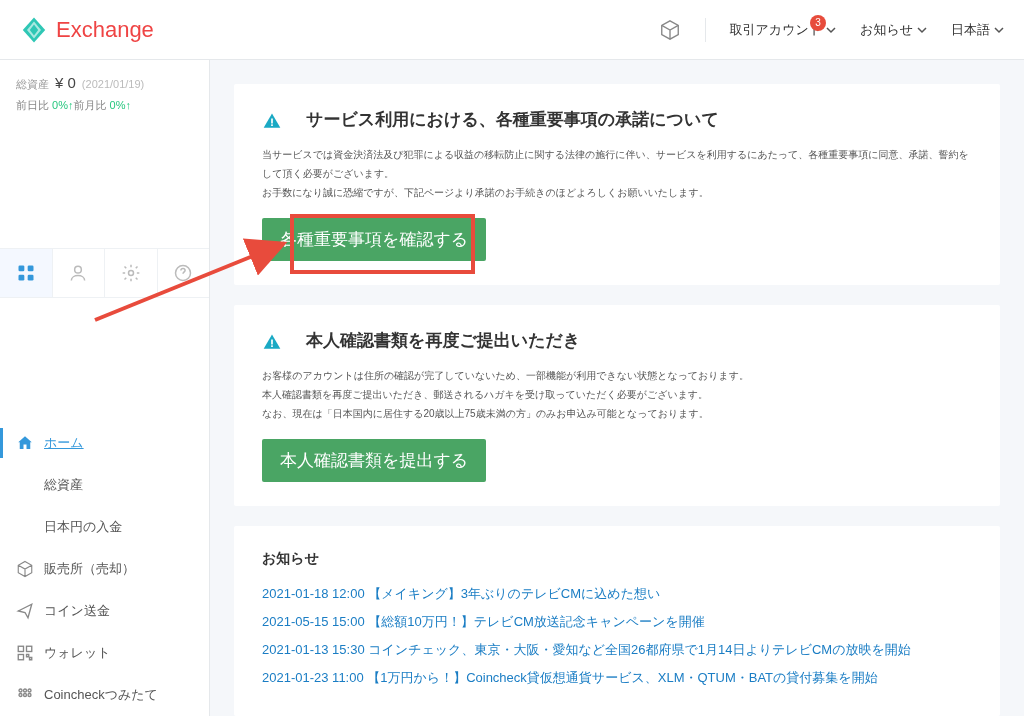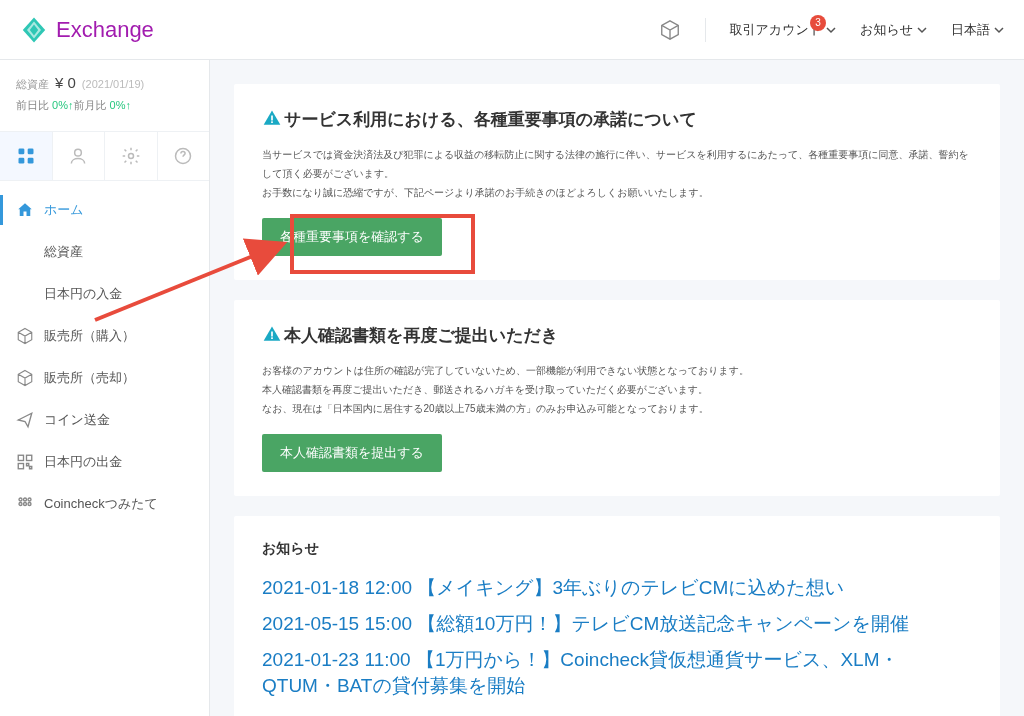--- a/index.html
+++ b/index.html
@@ -2,29 +2,29 @@
 <html><head>
 <meta charset="utf-8">
 <style>
 * { margin: 0; padding: 0; box-sizing: border-box; }
 body { font-family: -apple-system, BlinkMacSystemFont, "Hiragino Sans", "Hiragino Kaku Gothic ProN", sans-serif; background: #f5f7fa; color: #333; width: 1024px; height: 716px; overflow: hidden; }
 
 
 .header { height: 60px; background: #fff; display: flex; align-items: center; padding: 0 20px; border-bottom: 1px solid #e5e8eb; }
 .logo-wrap { display: flex; align-items: center; gap: 8px; }
 .logo-icon { width: 28px; height: 28px; }
-.logo-text { font-size: 22px; font-weight: 400; color: #a21caf; }
+.logo-text { font-size: 22px; font-weight: 400; color: #ef4444; }
 .header-right { margin-left: auto; display: flex; align-items: center; gap: 24px; }
 .header-item { display: flex; align-items: center; gap: 4px; font-size: 13px; color: #333; cursor: pointer; position: relative; }
 .header-divider { width: 1px; height: 24px; background: #e5e8eb; }
 .badge { position: absolute; top: -6px; right: 10px; background: #e74c3c; color: #fff; font-size: 10px; width: 16px; height: 16px; border-radius: 50%; display: flex; align-items: center; justify-content: center; }
 
 
 .layout { display: flex; height: calc(716px - 60px); }
-.sidebar { width: 210px; background: #fff; border-right: 1px solid #e5e8eb; display: flex; flex-direction: column; }
+.sidebar { width: 210px; background: #fff; border-right: 1px solid #e5e8eb; display: flex; flex-direction: column; justify-content: space-between; }
 .main { flex: 1; padding: 24px; overflow-y: auto; }
 
 
 .side-info { padding: 14px 16px 10px; font-size: 11px; color: #888; }
 .side-info-row1 { display: flex; align-items: baseline; gap: 6px; }
 .side-total-label { color: #999; }
 .side-total-val { font-size: 15px; color: #444; font-weight: 500; }
 .side-date { color: #bbb; }
 .side-info-row2 { margin-top: 6px; display: flex; gap: 0; }
 .side-pct { color: #27c77f; }
@@ -32,43 +32,43 @@
 
 .side-tabs { display: flex; border-top: 1px solid #eef1f4; border-bottom: 1px solid #eef1f4; margin-top: 8px; }
 .side-tab { flex: 1; height: 48px; display: flex; align-items: center; justify-content: center; cursor: pointer; border-right: 1px solid #eef1f4; }
 .side-tab:last-child { border-right: none; }
 .side-tab.active { background: #f4f8ff; }
 .side-tab svg { width: 20px; height: 20px; }
 
 
 .nav { list-style: none; margin-top: 8px; }
 .nav-item { display: flex; align-items: center; gap: 10px; padding: 12px 16px; font-size: 13px; color: #555; cursor: pointer; position: relative; }
-.nav-item.active { color: #3498db; }
+.nav-item.active { color: #3498db; text-decoration: underline; }
 .nav-item.active::before { content: ""; position: absolute; left: 0; top: 6px; bottom: 6px; width: 3px; background: #3498db; }
 .nav-item .chev { margin-left: auto; }
 .nav-sub { list-style: none; }
 .nav-sub-item { padding: 12px 16px 12px 44px; font-size: 13px; color: #555; cursor: pointer; }
 .nav-icon { width: 18px; height: 18px; flex-shrink: 0; }
 
 
 .card { background: #fff; border-radius: 2px; padding: 24px 28px; margin-bottom: 20px; position: relative; }
-.card-title-row { display: flex; align-items: flex-start; gap: 2px; margin-bottom: 14px; }
+.card-title-row { display: flex; align-items: flex-end; gap: 24px; margin-bottom: 14px; }
 .card-title { font-size: 17px; font-weight: 600; color: #333; }
 .warn-icon { width: 20px; height: 20px; }
 .card-body { font-size: 10px; color: #555; line-height: 1.9; margin-bottom: 16px; }
-.btn-green { background: #4aa564; color: #fff; border: none; padding: 10px 18px; font-size: 13px; cursor: pointer; border-radius: 2px; }
+.btn-green { background: #4aa564; color: #fff; border: none; padding: 10px 18px; font-size: 17px; cursor: pointer; border-radius: 2px; }
 
 
 .highlight-box { position: absolute; border: 4px solid #e84b3c; left: 290px; top: 214px; width: 185px; height: 60px; z-index: 10; pointer-events: none; }
 .arrow-svg { position: absolute; left: 75px; top: 230px; width: 220px; height: 100px; z-index: 11; pointer-events: none; }
 
 
 .news-title { font-size: 14px; font-weight: 600; color: #333; margin-bottom: 12px; }
 .news-list { list-style: none; }
-.news-item { font-size: 19px; color: #1a7dc4; padding: 5px 0; cursor: pointer; }
+.news-item { font-size: 13px; color: #1a7dc4; padding: 5px 0; cursor: pointer; }
 
 .chev-down { width: 10px; height: 10px; }
 </style>
 </head>
 <body>
 
 <div class="header">
   <div class="logo-wrap">
     <svg class="logo-icon" viewBox="0 0 40 40">
       <polygon points="20,2 36,20 20,38 4,20" fill="#2fc7b5"></polygon>
@@ -157,42 +157,36 @@
         <span>ホーム</span>
       </li>
       <ul class="nav-sub">
         <li class="nav-sub-item">総資産</li>
         <li class="nav-sub-item">日本円の入金</li>
       </ul>
       <li class="nav-item">
         <svg class="nav-icon" viewBox="0 0 24 24" fill="none" stroke="#888" stroke-width="1.5">
             <path d="M12 2 L21 7 L21 17 L12 22 L3 17 L3 7 Z M3 7 L12 12 L21 7 M12 12 L12 22"></path>
           </svg>
-        <span>販売所（購入）</span>
-      </li>
-      <li class="nav-item">
-        <svg class="nav-icon" viewBox="0 0 24 24" fill="none" stroke="#888" stroke-width="1.5">
-            <path d="M12 2 L21 7 L21 17 L12 22 L3 17 L3 7 Z M3 7 L12 12 L21 7 M12 12 L12 22"></path>
-          </svg>
         <span>販売所（売却）</span>
       </li>
       <li class="nav-item">
         <svg class="nav-icon" viewBox="0 0 24 24" fill="none" stroke="#888" stroke-width="1.8">
             <path d="M3 12l18-9-5 18-4-7z"></path>
           </svg>
         <span>コイン送金</span>
       </li>
       <li class="nav-item">
         <svg class="nav-icon" viewBox="0 0 24 24" fill="none" stroke="#888" stroke-width="1.8">
             <rect x="3" y="3" width="7" height="7"></rect>
             <rect x="14" y="3" width="7" height="7"></rect>
             <rect x="3" y="14" width="7" height="7"></rect>
             <path d="M14 14h3v3h-3zM18 18h3v3h-3z"></path>
           </svg>
-        <span>日本円の出金</span>
+        <span>ウォレット</span>
       </li>
       <li class="nav-item">
         <svg class="nav-icon" viewBox="0 0 24 24" fill="none" stroke="#888" stroke-width="1.8">
             <circle cx="6" cy="6" r="2"></circle>
             <circle cx="12" cy="6" r="2"></circle>
             <circle cx="18" cy="6" r="2"></circle>
             <circle cx="6" cy="12" r="2"></circle>
             <circle cx="12" cy="12" r="2"></circle>
             <circle cx="18" cy="12" r="2"></circle>
           </svg>
@@ -230,20 +224,21 @@
 本人確認書類を再度ご提出いただき、郵送されるハガキを受け取っていただく必要がございます。
 なお、現在は「日本国内に居住する20歳以上75歳未満の方」のみお申込み可能となっております。</div>
       <button class="btn-green">本人確認書類を提出する</button>
     </div>
 
     <div class="card">
       <h3 class="news-title">お知らせ</h3>
       <ul class="news-list">
         <li class="news-item">2021-01-18 12:00 【メイキング】3年ぶりのテレビCMに込めた想い</li>
         <li class="news-item">2021-05-15 15:00 【総額10万円！】テレビCM放送記念キャンペーンを開催</li>
+        <li class="news-item">2021-01-13 15:30 コインチェック、東京・大阪・愛知など全国26都府県で1月14日よりテレビCMの放映を開始</li>
         <li class="news-item">2021-01-23 11:00 【1万円から！】Coincheck貸仮想通貨サービス、XLM・QTUM・BATの貸付募集を開始</li>
       </ul>
     </div>
   </div>
 </div>
 
 <div class="highlight-box"></div>
 <svg class="arrow-svg" viewBox="0 0 220 100">
   <defs>
       <marker id="ah" markerWidth="10" markerHeight="10" refX="8" refY="5" orient="auto">

